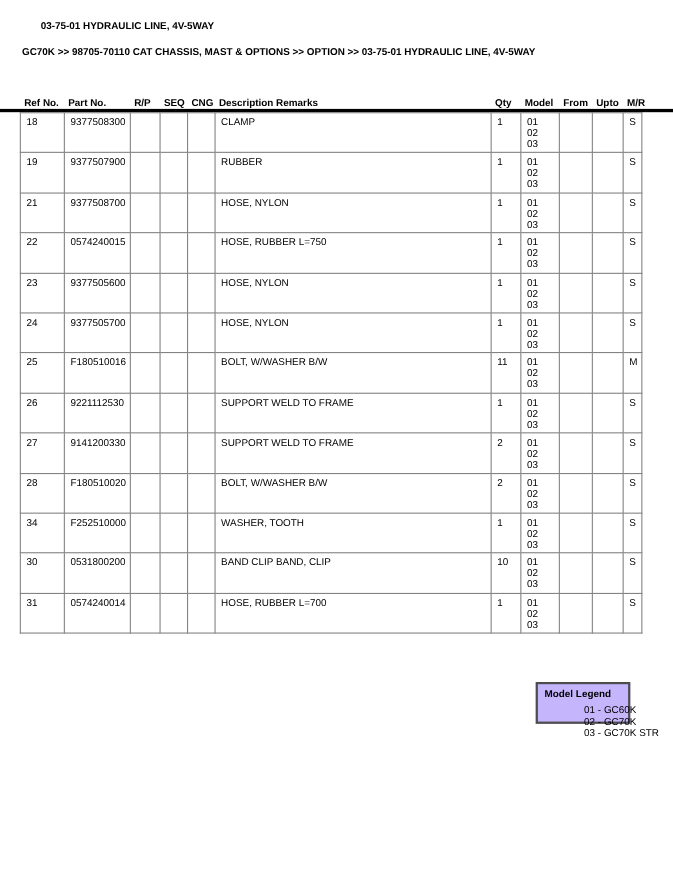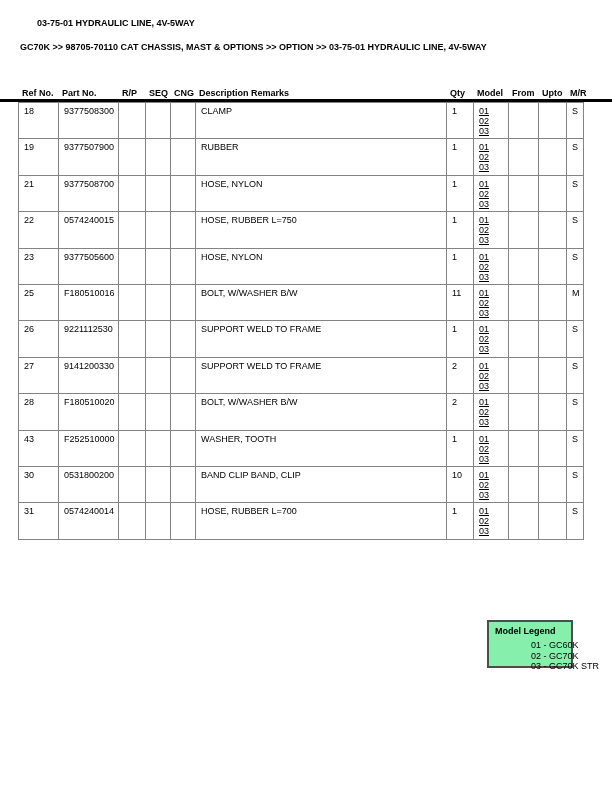--- a/index.html
+++ b/index.html
@@ -35,28 +35,28 @@
     border-collapse: collapse; table-layout: fixed;
     width: 565px; font-size: 9px; line-height: 10px; padding-left: 44px;
   }
   table.parts td {
     border: 1px solid #838383;
     vertical-align: top;
     padding: 3px 1px 0 5px;
     height: 32.4px;
     overflow: hidden; white-space: nowrap;
   }
-  .model-line { line-height: 10px; text-decoration: underline; }
+  .model-line { line-height: 10px; }
   .legend {
     position: absolute; left: 487px; top: 620px;
-    width: 86px; height: 48px;
+    width: 86px; height: 38px;
     border: 2px solid #4d4d4d;
     box-sizing: border-box;
     padding: 4px 0 0 6px;
-    font-size: 9px; background: #86efac;
+    font-size: 9px; background: #c4b5fd;
   }
   .legend-title { font-weight: bold; margin-bottom: 4px; white-space: nowrap; }
   .legend-item { line-height: 10.5px; white-space: nowrap; margin-left: 36px; }
 </style>
 </head>
 <body>
 
 <div class="title">03-75-01 HYDRAULIC LINE, 4V-5WAY</div>
 
 <div class="breadcrumb">GC70K &gt;&gt; 98705-70110 CAT CHASSIS, MAST &amp; OPTIONS &gt;&gt; OPTION &gt;&gt; 03-75-01 HYDRAULIC LINE, 4V-5WAY</div>
@@ -171,20 +171,37 @@
         <td>
           <div class="model-line">01</div>
           <div class="model-line">02</div>
           <div class="model-line">03</div>
         </td>
         <td></td>
         <td></td>
         <td>S</td>
       </tr>
       <tr>
+        <td>24</td>
+        <td>9377505700</td>
+        <td></td>
+        <td></td>
+        <td></td>
+        <td>HOSE, NYLON</td>
+        <td>1</td>
+        <td>
+          <div class="model-line">01</div>
+          <div class="model-line">02</div>
+          <div class="model-line">03</div>
+        </td>
+        <td></td>
+        <td></td>
+        <td>S</td>
+      </tr>
+      <tr>
         <td>25</td>
         <td>F180510016</td>
         <td></td>
         <td></td>
         <td></td>
         <td>BOLT, W/WASHER B/W</td>
         <td>11</td>
         <td>
           <div class="model-line">01</div>
           <div class="model-line">02</div>
@@ -239,21 +256,21 @@
         <td>
           <div class="model-line">01</div>
           <div class="model-line">02</div>
           <div class="model-line">03</div>
         </td>
         <td></td>
         <td></td>
         <td>S</td>
       </tr>
       <tr>
-        <td>43</td>
+        <td>34</td>
         <td>F252510000</td>
         <td></td>
         <td></td>
         <td></td>
         <td>WASHER, TOOTH</td>
         <td>1</td>
         <td>
           <div class="model-line">01</div>
           <div class="model-line">02</div>
           <div class="model-line">03</div>

